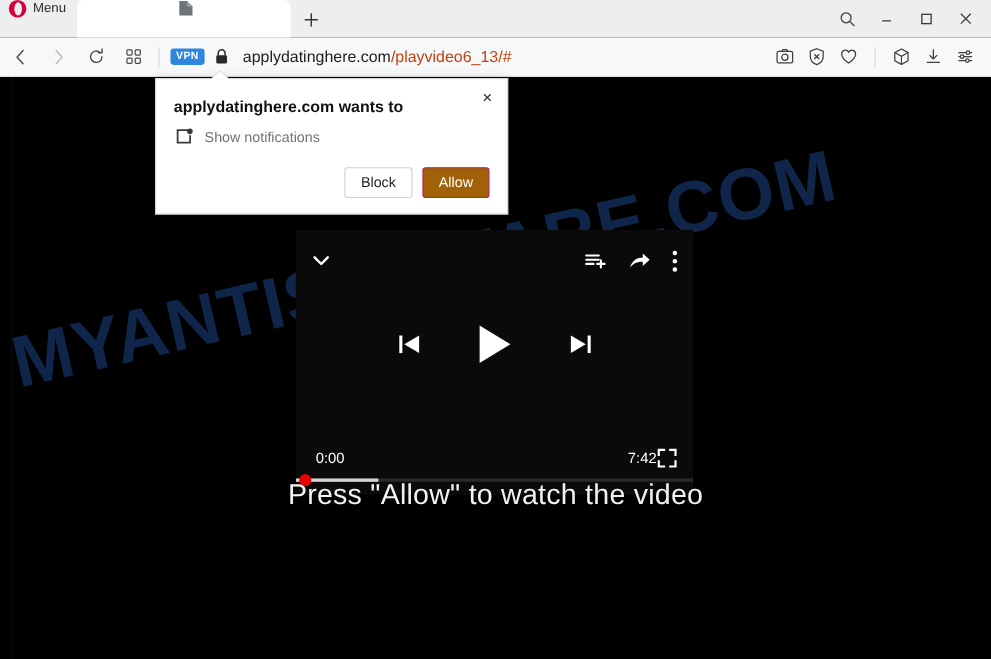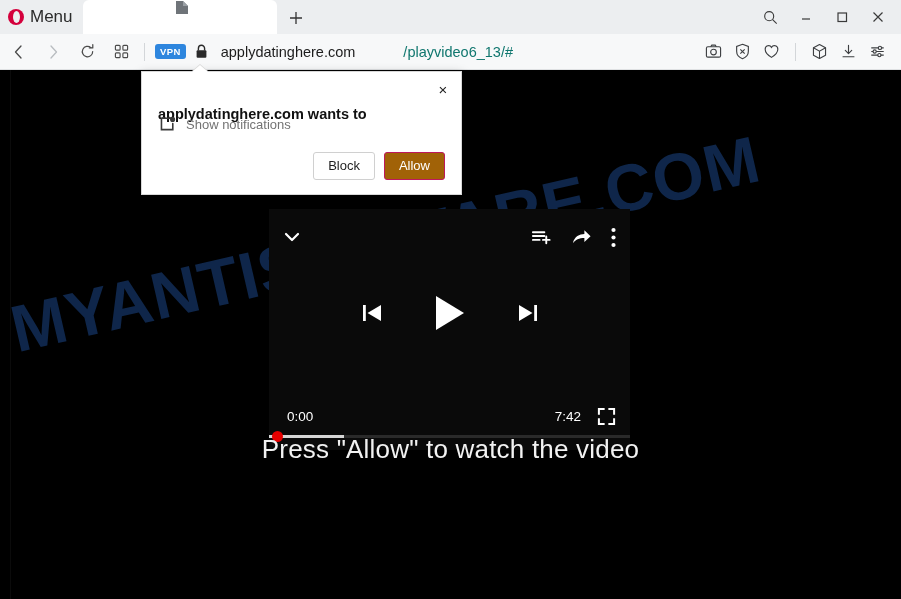--- a/index.html
+++ b/index.html
@@ -11,23 +11,23 @@
   }
   #app { position: relative; width: 901px; height: 599px; overflow: hidden; }
 
   
   .titlebar {
     position: absolute; top: 0; left: 0; width: 901px; height: 34px;
     background: #eceef0;
     display: flex; align-items: flex-end;
   }
   .menu-btn {
-    display: flex; align-items: center; gap: 6px;
+    display: flex; gap: 6px;
     height: 34px; padding: 0 10px 0 8px;
-    font-size: 17px; color: #2b2b2b; margin-top: 48px;
+    font-size: 12px; color: #2b2b2b; margin-top: 48px;
   }
   .opera-logo {
     width: 16px; height: 16px; border-radius: 50%;
     background: #d4003c;
     position: relative;
     display: inline-block;
   }
   .opera-logo::after {
     content: ""; position: absolute;
     left: 4.5px; top: 2px; width: 7px; height: 12px;
@@ -89,21 +89,21 @@
     background: #2e86de; color: #fff;
     font-size: 9.5px; font-weight: bold; letter-spacing: .4px;
     padding: 2px 5px; border-radius: 3px;
     margin-left: 2px;
   }
   .lock-icon { margin-left: 9px; display: flex; color: #2a2a2a; }
   .url-text {
     margin-left: 13px; font-size: 14.5px; color: #1c1c1c;
     white-space: nowrap;
   }
-  .url-text .path { color: #0f766e; padding-left: 48px; }
+  .url-text .path { color: #c2410c; }
   .tb-right {
     margin-left: auto; display: flex; align-items: center;
     padding-right: 10px; gap: 2px;
   }
   .tb-icon {
     width: 27px; height: 28px;
     display: flex; align-items: center; justify-content: center;
     color: #3d3f42;
   }
 
@@ -157,21 +157,21 @@
   .player-bottom {
     position: absolute; bottom: 22px; left: 0; right: 0; height: 24px;
     display: flex; align-items: center;
     padding: 0 14px 0 18px;
     box-sizing: border-box;
   }
   .time {
     color: #fff; font-size: 13.5px;
     font-family: "Liberation Sans", sans-serif;
   }
-  .pb-right { margin-left: auto; display: flex; align-items: center; gap: 16px; }
+  .pb-right { margin-left: auto; display: flex; align-items: center; }
   .progress-wrap {
     position: absolute; bottom: 8px; left: 0; width: 361px; height: 12px;
   }
   .progress-track {
     position: absolute; left: 0; top: 5px; width: 361px; height: 3px;
     background: #2a2a2a;
   }
   .progress-buffer {
     position: absolute; left: 0; top: 5px; width: 75px; height: 3px;
     background: #d6d6d6;
@@ -211,21 +211,20 @@
   .perm-close {
     position: absolute; right: 9px; top: 8px;
     width: 18px; height: 18px;
     display: flex; align-items: center; justify-content: center;
     color: #222; font-size: 15px; line-height: 1;
   }
   .perm-title {
     position: absolute; left: 16px; top: 18px;
     font-size: 14.5px; font-weight: bold; color: #111;
     white-space: nowrap;
-    margin-top: 16px;
   }
   .perm-row {
     position: absolute; left: 17px; top: 44px;
     display: flex; align-items: center; gap: 10px;
   }
   .perm-sub { font-size: 13px; color: #737373; }
   .perm-actions {
     position: absolute; right: 16px; bottom: 14px;
     display: flex; align-items: center; gap: 9px; margin-left: 46px;
   }

